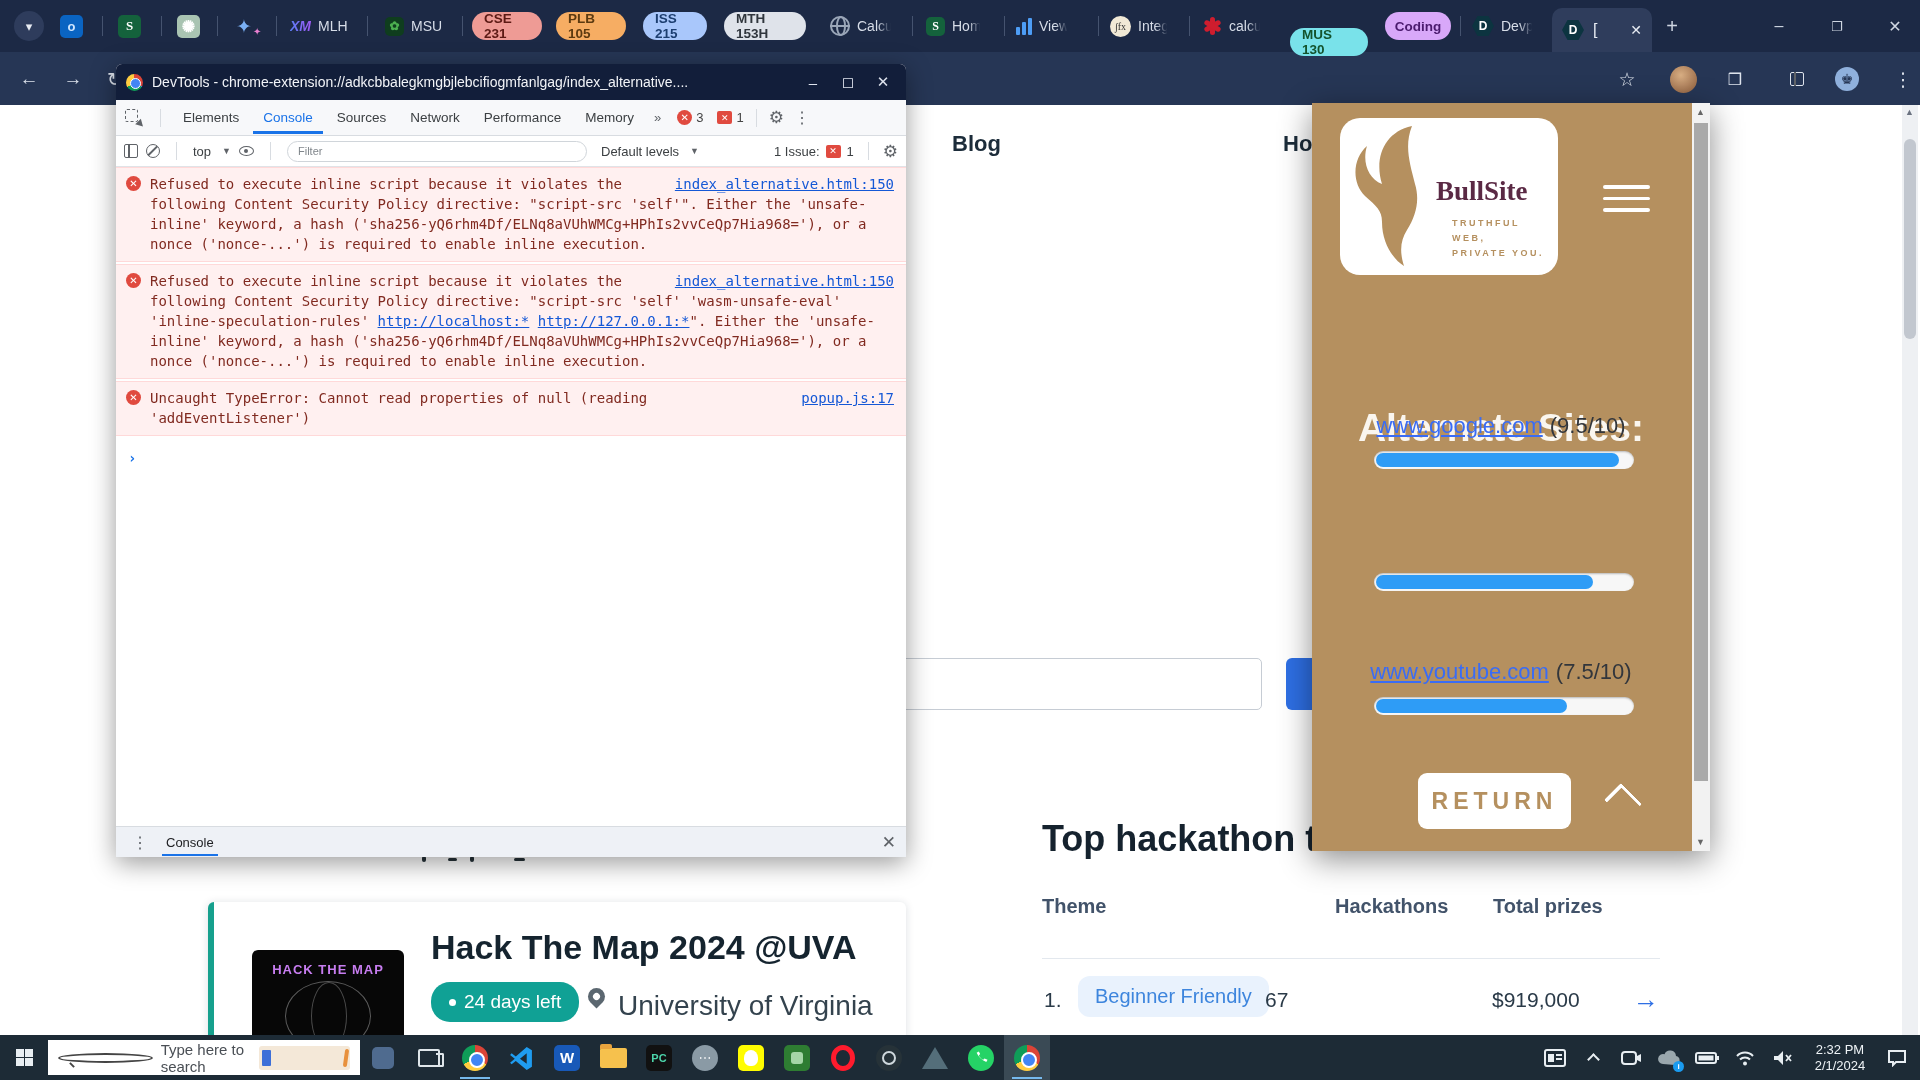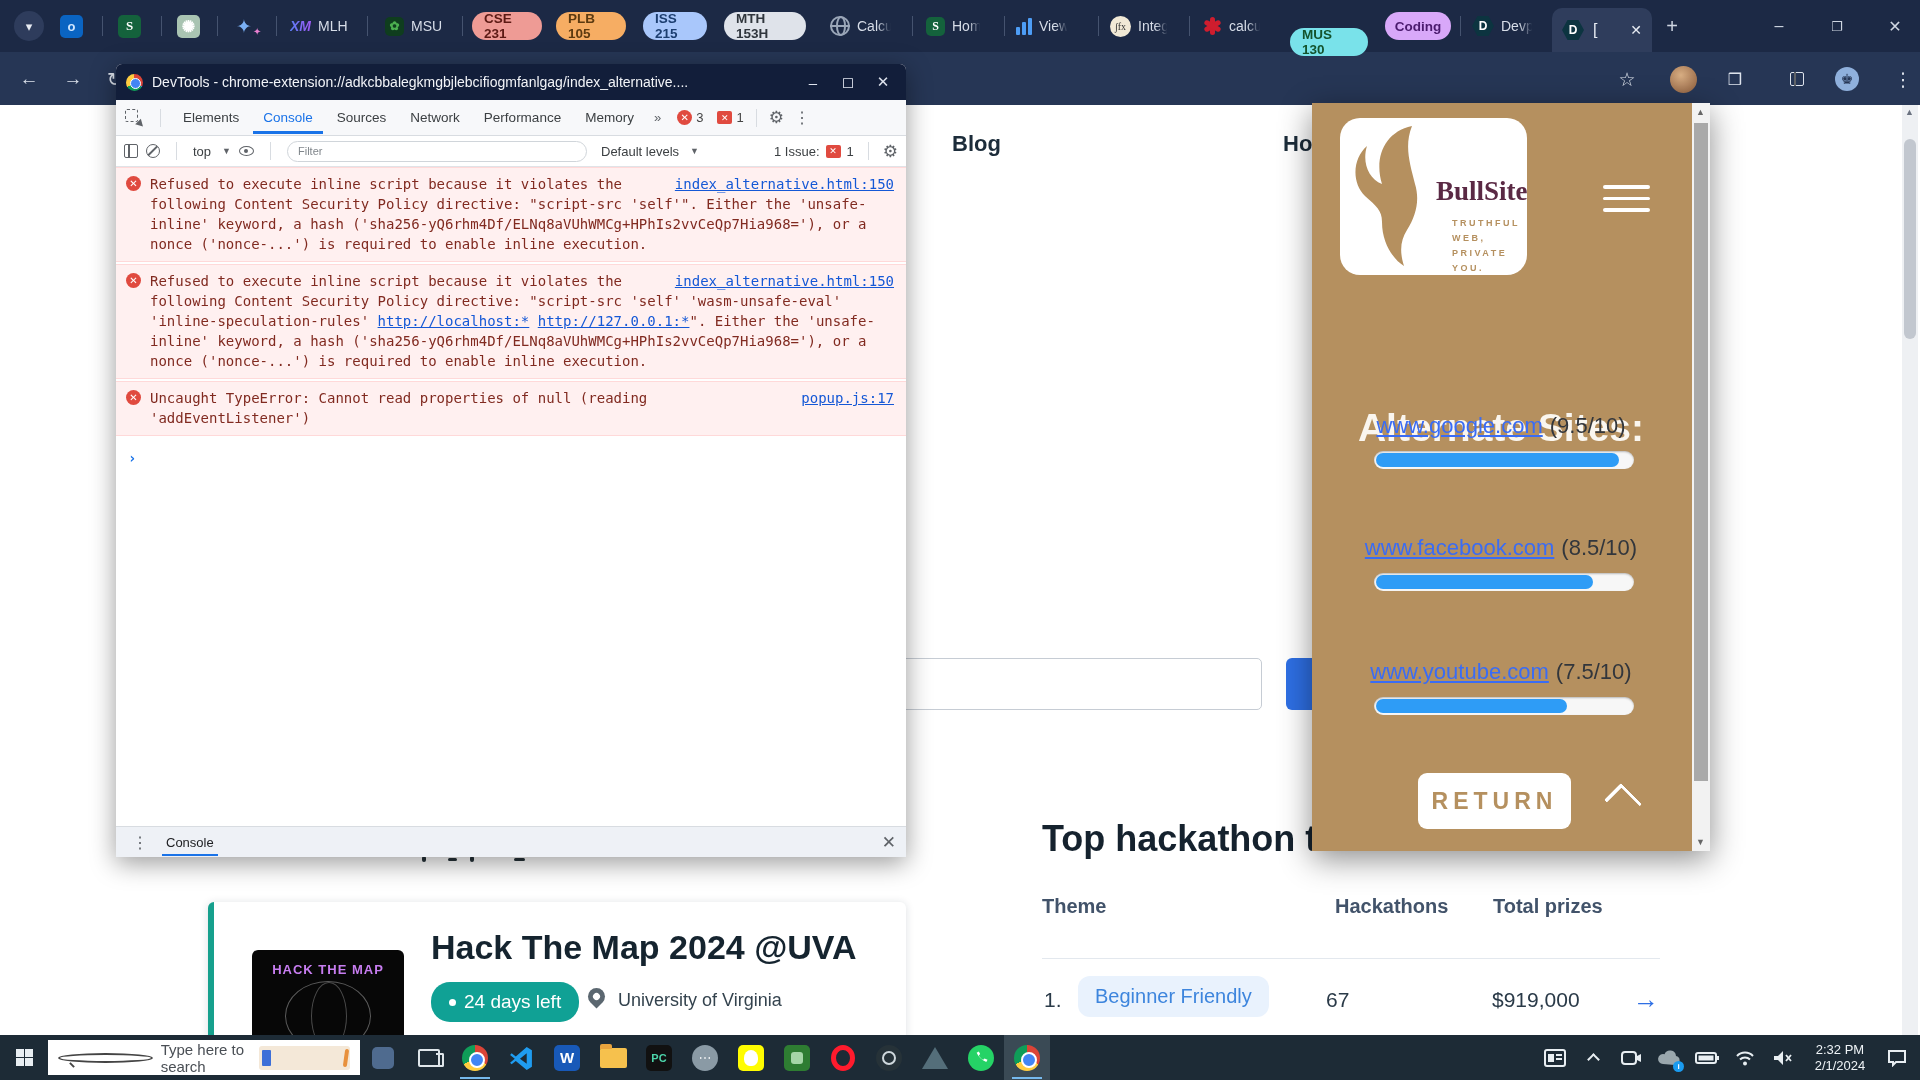--- a/index.html
+++ b/index.html
@@ -43,21 +43,21 @@
   .arrow-go { position:absolute; left:1633px; top:984px; color:#2e6fe4; font-size:26px; font-weight:bold; z-index:2; }
   .hack-card { position:absolute; left:208px; top:902px; width:698px; height:170px; background:#fff; border-left:6px solid #16a08d; border-radius:6px; box-shadow:0 1px 8px rgba(20,40,60,.15); z-index:2; }
   .hack-img { position:absolute; left:38px; top:48px; width:152px; height:150px; background:#070707; border-radius:6px; overflow:hidden; display:flex; flex-direction:column; align-items:center; }
   .hack-img .arc { margin-top:12px; color:#c77df0; font-weight:bold; font-size:13px; letter-spacing:1px; }
   .hack-img .glb { width:86px; height:70px; border:1px solid #5a5a5a; border-radius:50%; margin-top:4px; position:relative; }
   .hack-img .glb::before { content:""; position:absolute; left:30%; top:0; bottom:0; width:40%; border:1px solid #4a4a4a; border-radius:50%; }
   .hack-img .plane { position:absolute; right:14px; bottom:26px; color:#b57df0; font-size:15px; }
   .hack-title { position:absolute; left:217px; top:26px; font-size:34px; font-weight:700; color:#15242f; }
   .days-badge { position:absolute; left:217px; top:80px; background:#10a195; color:#fff; border-radius:19px; padding:9px 18px; font-size:19px; display:flex; align-items:center; gap:8px; }
   .days-badge .dot { width:7px; height:7px; border-radius:50%; background:#fff; display:inline-block; }
-  .loc { position:absolute; left:404px; top:88px; font-size:18px; color:#34434e; }
+  .loc { position:absolute; left:404px; top:88px; font-size:28px; color:#34434e; }
   .pin-ic { position:absolute; left:374px; top:86px; width:17px; height:17px; background:#5b6770; border-radius:50% 50% 50% 0; transform:rotate(-45deg); }
   .pin-ic::after { content:""; position:absolute; left:5px; top:5px; width:7px; height:7px; border-radius:50%; background:#fff; }
   .desc-mark { position:absolute; background:#263238; border-radius:2px; z-index:1; }
 
   
   .pg-scroll { position:absolute; right:2px; top:105px; width:16px; height:930px; background:#eef0f3; z-index:2; }
   .pg-scroll .up { position:absolute; top:2px; left:3px; font-size:9px; color:#6b7280; }
   .pg-scroll .thumb { position:absolute; top:34px; left:2px; width:12px; height:200px; background:#c2c7cf; border-radius:6px; }
 
   
@@ -97,21 +97,21 @@
   .cmsg a { color:#1558d6; text-decoration:underline; }
   .cmsg .src { float:right; margin-left:16px; }
   .stackline { display:block; margin-left:34px; }
   .prompt { color:#1a73e8; font-weight:bold; padding:10px 0 0 12px; font-size:14px; }
   .dt-footer { height:31px; background:#eef1f6; border-top:1px solid #d8dce1; display:flex; align-items:center; padding:0 10px; gap:8px; }
   .ftab { font-size:13px; color:#202124; padding:6px 4px; box-shadow:inset 0 -2px 0 #1a73e8; }
   .fx { margin-left:auto; color:#5f6368; font-size:17px; }
 
   
   .popup { position:absolute; left:1312px; top:103px; width:398px; height:748px; background:#b5905f; z-index:6; box-shadow:0 8px 30px rgba(0,0,0,.45); }
-  .logo-card { position:absolute; left:28px; top:15px; width:187px; height:157px; background:#fff; border-radius:20px; overflow:hidden; }
+  .logo-card { position:absolute; left:28px; top:15px; width:218px; height:157px; background:#fff; border-radius:20px; overflow:hidden; }
   .brand { position:absolute; left:96px; top:58px; font-family:"Liberation Serif", serif; font-size:27px; font-weight:600; color:#5a2944; }
   .tagline { position:absolute; left:99px; top:98px; font-size:9px; font-weight:bold; letter-spacing:2.5px; color:#b5905f; line-height:15px;margin-left:13px; }
   .burger { position:absolute; right:60px; top:82px; width:47px; }
   .burger i { display:block; height:3.5px; background:#fff; margin-bottom:8px; border-radius:2px; }
   .alt-head { position:absolute; left:0; top:303px; width:378px; text-align:center; font-size:39px; font-weight:700; color:#faf6ef; }
   .site-row { position:absolute; width:378px; text-align:center; font-size:22px; }
   .site-row a { color:#3a6cf4; text-decoration:underline; }
   .site-row .rate { color:#32363c; margin-left:7px; }
   .pbar { position:absolute; left:62px; width:260px; height:18px; background:#f7f7f7; border-radius:9px; box-shadow:inset 0 1px 2px rgba(0,0,0,.25); }
   .pfill { height:14px; margin:2px; background:#2e9cf6; border-radius:7px; }
@@ -160,21 +160,21 @@
   <div class="nav-link" style="left:1283px; top:131px;">Host</div>
   <input class="srch-input" style="">
   <button class="srch-btn"></button>
   <div class="sect-head">Top hackathon themes</div>
   <div class="th" style="left:1042px;">Theme</div>
   <div class="th" style="left:1335px;">Hackathons</div>
   <div class="th" style="left:1493px;">Total prizes</div>
   <div class="tr-line"></div>
   <div class="td" style="left:1044px;">1.</div>
   <div class="theme-chip">Beginner Friendly</div>
-  <div class="td" style="left:1326px;">67</div>
+  <div class="td" style="left:1265px;">67</div>
   <div class="td" style="left:1492px;">$919,000</div>
   <div class="arrow-go">→</div>
 
   <div class="desc-mark" style="left:422px; top:856px; width:4px; height:6px;"></div>
   <div class="desc-mark" style="left:448px; top:858px; width:9px; height:3px;"></div>
   <div class="desc-mark" style="left:470px; top:856px; width:4px; height:6px;"></div>
   <div class="desc-mark" style="left:514px; top:858px; width:11px; height:3px;"></div>
 
   <div class="hack-card">
     <div class="hack-img">
@@ -402,23 +402,20 @@
       </div>
     <div class="alt-head">Alternate Sites:</div>
 
     <div class="site-row" style="top:310px;">
       <a>www.google.com</a><span class="rate">(9.5/10)</span>
     </div>
     <div class="pbar" style="top:348px;">
         <div class="pfill" style="width: calc(95% - 4px);"></div>
       </div>
 
-    <div class="site-row" style="top:432px;">
-      <a>www.facebook.com</a><span class="rate">(8.5/10)</span>
-    </div>
     <div class="pbar" style="top:470px;">
         <div class="pfill" style="width: calc(85% - 4px);"></div>
       </div>
 
     <div class="site-row" style="top:556px;">
       <a>www.youtube.com</a><span class="rate">(7.5/10)</span>
     </div>
     <div class="pbar" style="top:594px;">
         <div class="pfill" style="width: calc(75% - 4px);"></div>
       </div>

